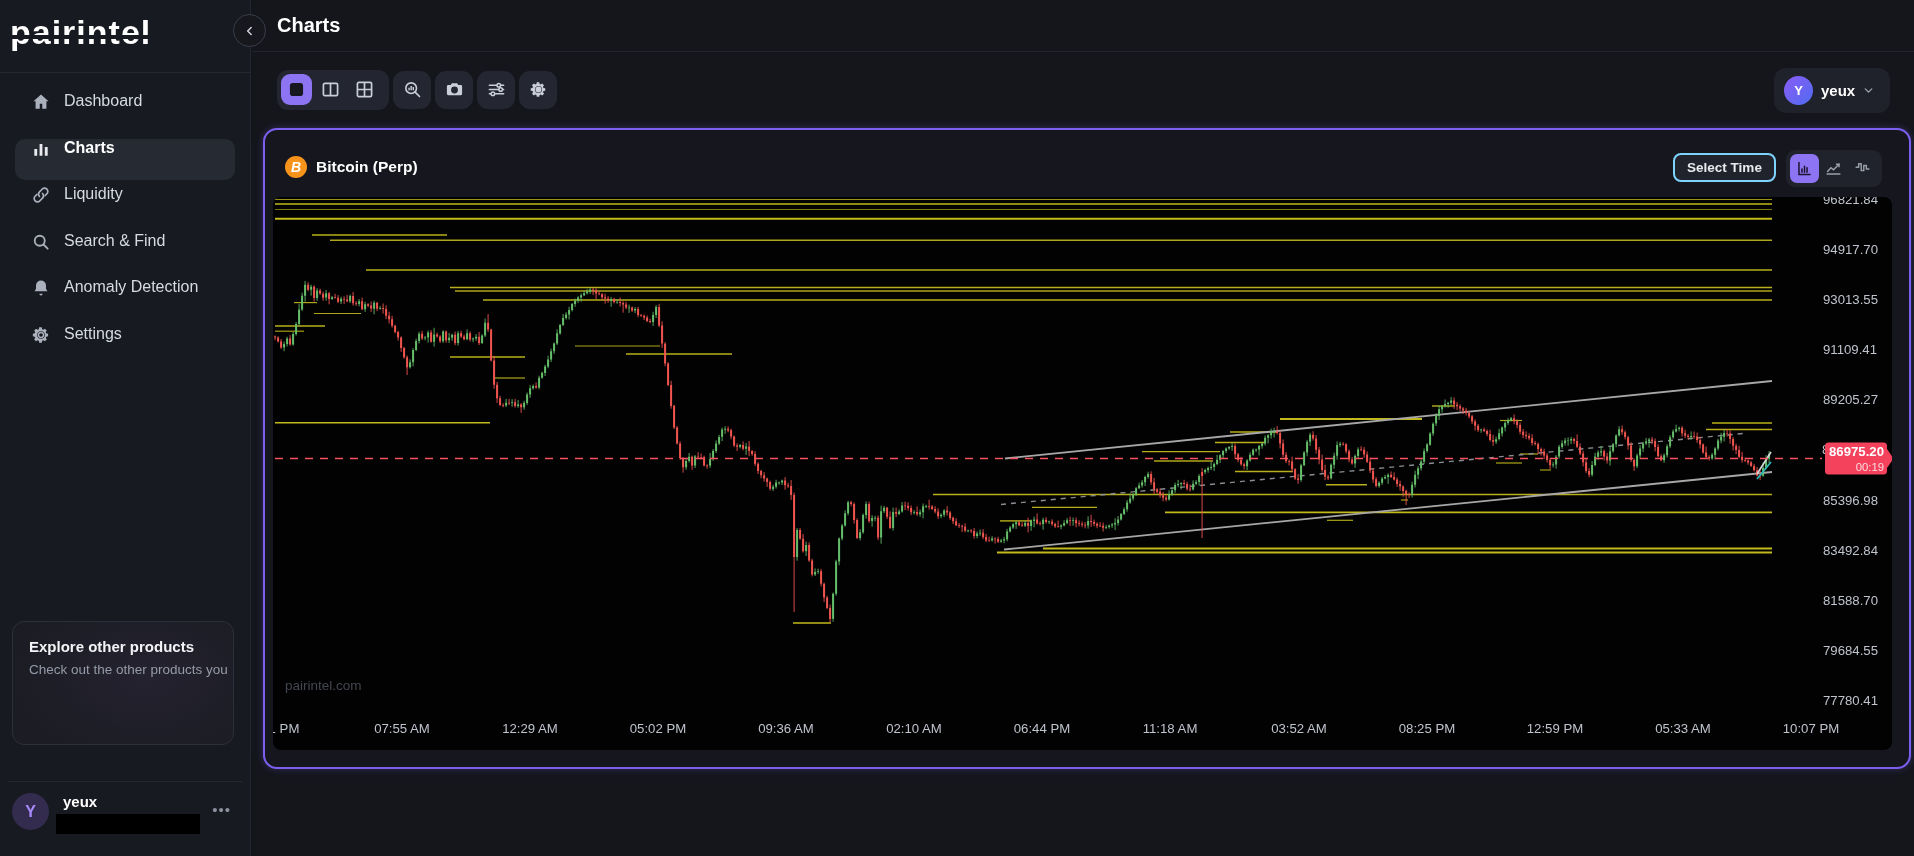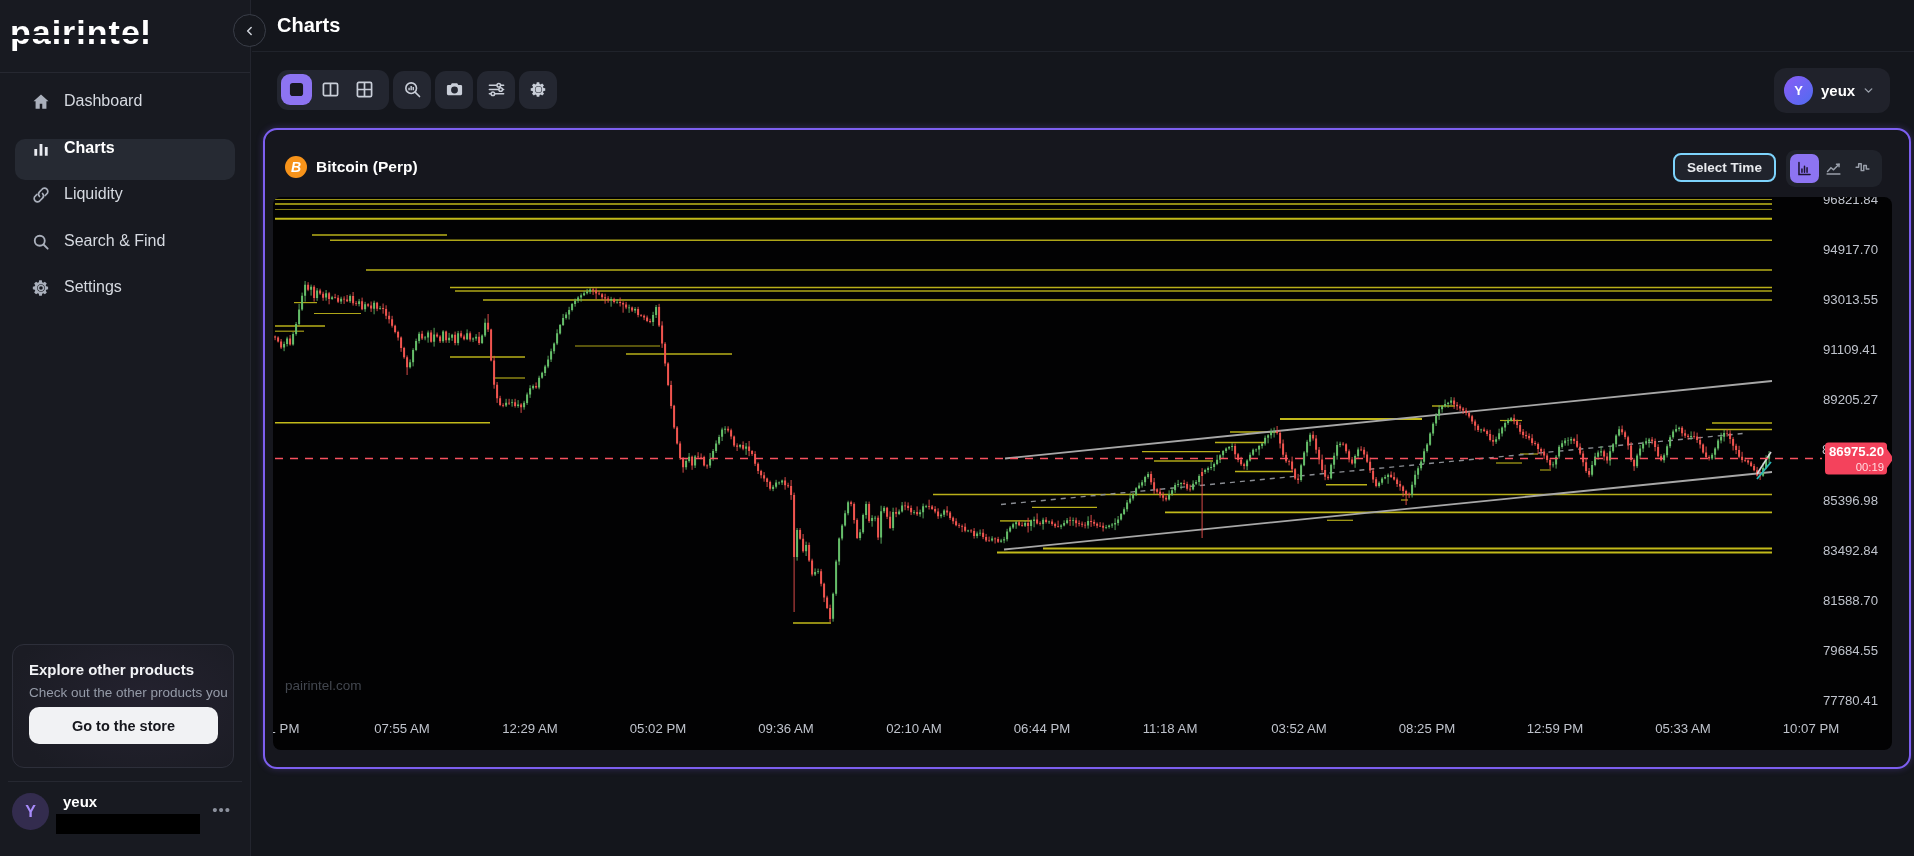--- a/index.html
+++ b/index.html
@@ -3,21 +3,21 @@
 <style>
 *{margin:0;padding:0;box-sizing:border-box}
 html,body{width:1914px;height:856px;background:#14161c;font-family:"Liberation Sans",sans-serif;overflow:hidden}
 .sidebar{position:fixed;left:0;top:0;width:251px;height:856px;background:#181a21;border-right:1px solid #23252e}
 .logo{height:73px;border-bottom:1px solid #262831;display:flex;align-items:center;padding-left:10px}
 .logo span{position:relative;top:-4px;font-size:34px;font-weight:bold;letter-spacing:1px;background:linear-gradient(180deg,#fff 0 56%,rgba(255,255,255,0) 56% 66%,#fff 66% 100%);-webkit-background-clip:text;background-clip:text;color:transparent}
 .nav{padding:19px 15px 0}
 .nitem{display:flex;height:41px;margin-bottom:5.5px;border-radius:10px;color:#d6dae1;font-size:16px;padding-left:16px}
 .nitem svg{width:20px;height:20px;margin-right:13px;flex:none}
 .nitem.act{background:#262a33;color:#fff;font-weight:bold}
-.card{position:absolute;left:12px;top:644px;width:222px;height:124px;border:1px solid #2d2f3a;border-radius:12px;background:radial-gradient(140px 90px at 60% 45%,#24222f 0%,#1b1c24 100%);padding:16px;overflow:hidden}
+.card{position:absolute;left:12px;top:621px;width:222px;height:124px;border:1px solid #2d2f3a;border-radius:12px;background:radial-gradient(140px 90px at 60% 45%,#24222f 0%,#1b1c24 100%);padding:16px;overflow:hidden}
 .card h3{color:#f2f3f6;font-size:15px;margin-bottom:7px;white-space:nowrap}
 .card p{color:#959ba8;font-size:13.5px;white-space:nowrap;margin-bottom:7px}
 .store{width:189px;height:37px;background:#f1f2f4;border-radius:10px;color:#15161c;font-size:14.5px;font-weight:bold;display:flex;align-items:center;justify-content:center}
 .usep{position:absolute;left:8px;right:8px;top:781px;border-top:1px solid #262831}
 .urow{position:absolute;left:12px;top:793px;width:227px;height:38px}
 .uav{position:absolute;left:0;top:0;width:37px;height:37px;border-radius:50%;background:#332c4e;color:#a78bfa;font-weight:bold;font-size:16px;display:flex;align-items:center;justify-content:center}
 .uname{position:absolute;left:51px;top:0;color:#fff;font-weight:bold;font-size:15px}
 .ublack{position:absolute;left:44px;top:21px;width:144px;height:20px;background:#000}
 .udots{position:absolute;right:8px;top:8px;color:#8b909c;font-size:15px;letter-spacing:1px}
 .collapse{position:fixed;left:233px;top:14px;width:33px;height:33px;border-radius:50%;background:#16181e;border:1.5px solid #3a3e48;color:#cfd3da;display:flex;align-items:center;justify-content:center;z-index:5}
@@ -59,28 +59,31 @@
         </svg>Charts</div>
     <div class="nitem"><svg viewBox="0 0 24 24" fill="none" stroke="#aab0bc" stroke-width="2" stroke-linecap="round">
           <path d="M10.2 13.8a4 4 0 0 1 0-5.6l2.8-2.8a4 4 0 1 1 5.6 5.6l-1.6 1.6"></path>
           <path d="M13.8 10.2a4 4 0 0 1 0 5.6l-2.8 2.8a4 4 0 1 1-5.6-5.6l1.6-1.6"></path>
         </svg>Liquidity</div>
     <div class="nitem"><svg viewBox="0 0 24 24" fill="none" stroke="#aab0bc" stroke-width="2.2" stroke-linecap="round">
           <circle cx="10.5" cy="10.5" r="6"></circle>
           <path d="M15 15l5 5"></path>
         </svg>Search &amp; Find</div>
     <div class="nitem"><svg viewBox="0 0 24 24" fill="#aab0bc">
+          <path d="M12 3a6 6 0 0 0-6 6v4l-1.7 3h15.4L18 13V9a6 6 0 0 0-6-6z"></path>
+          <path d="M10 19a2 2 0 0 0 4 0z"></path>
+        </svg>Anomaly Detection</div>
+    <div class="nitem"><svg viewBox="0 0 24 24" fill="#aab0bc">
           <path d="M12 8.2A3.8 3.8 0 1 0 12 15.8 3.8 3.8 0 0 0 12 8.2zm0 6A2.2 2.2 0 1 1 12 9.8a2.2 2.2 0 0 1 0 4.4z"></path>
           <path d="M20.5 13.6v-3.2l-2.3-.4a6.6 6.6 0 0 0-.6-1.4l1.3-1.9-2.3-2.3-1.9 1.3a6.6 6.6 0 0 0-1.4-.6L13 2.8h-3.2l-.4 2.3a6.6 6.6 0 0 0-1.4.6L6.1 4.4 3.8 6.7l1.3 1.9a6.6 6.6 0 0 0-.6 1.4l-2.3.4v3.2l2.3.4a6.6 6.6 0 0 0 .6 1.4l-1.3 1.9 2.3 2.3 1.9-1.3a6.6 6.6 0 0 0 1.4.6l.4 2.3H13l.4-2.3a6.6 6.6 0 0 0 1.4-.6l1.9 1.3 2.3-2.3-1.3-1.9a6.6 6.6 0 0 0 .6-1.4zM12 16.5a4.5 4.5 0 1 1 0-9 4.5 4.5 0 0 1 0 9z"></path>
         </svg>Settings</div>
   </div>
   <div class="card">
       <h3>Explore other products</h3>
       <p>Check out the other products you</p>
-      <div class="store">Go to the store</div>
     </div>
   <div class="usep"></div>
   <div class="urow">
       <div class="uav">Y</div>
       <div class="uname">yeux</div>
       <div class="ublack"></div>
       <div class="udots">•••</div>
     </div>
 </div>
 <div class="collapse">

